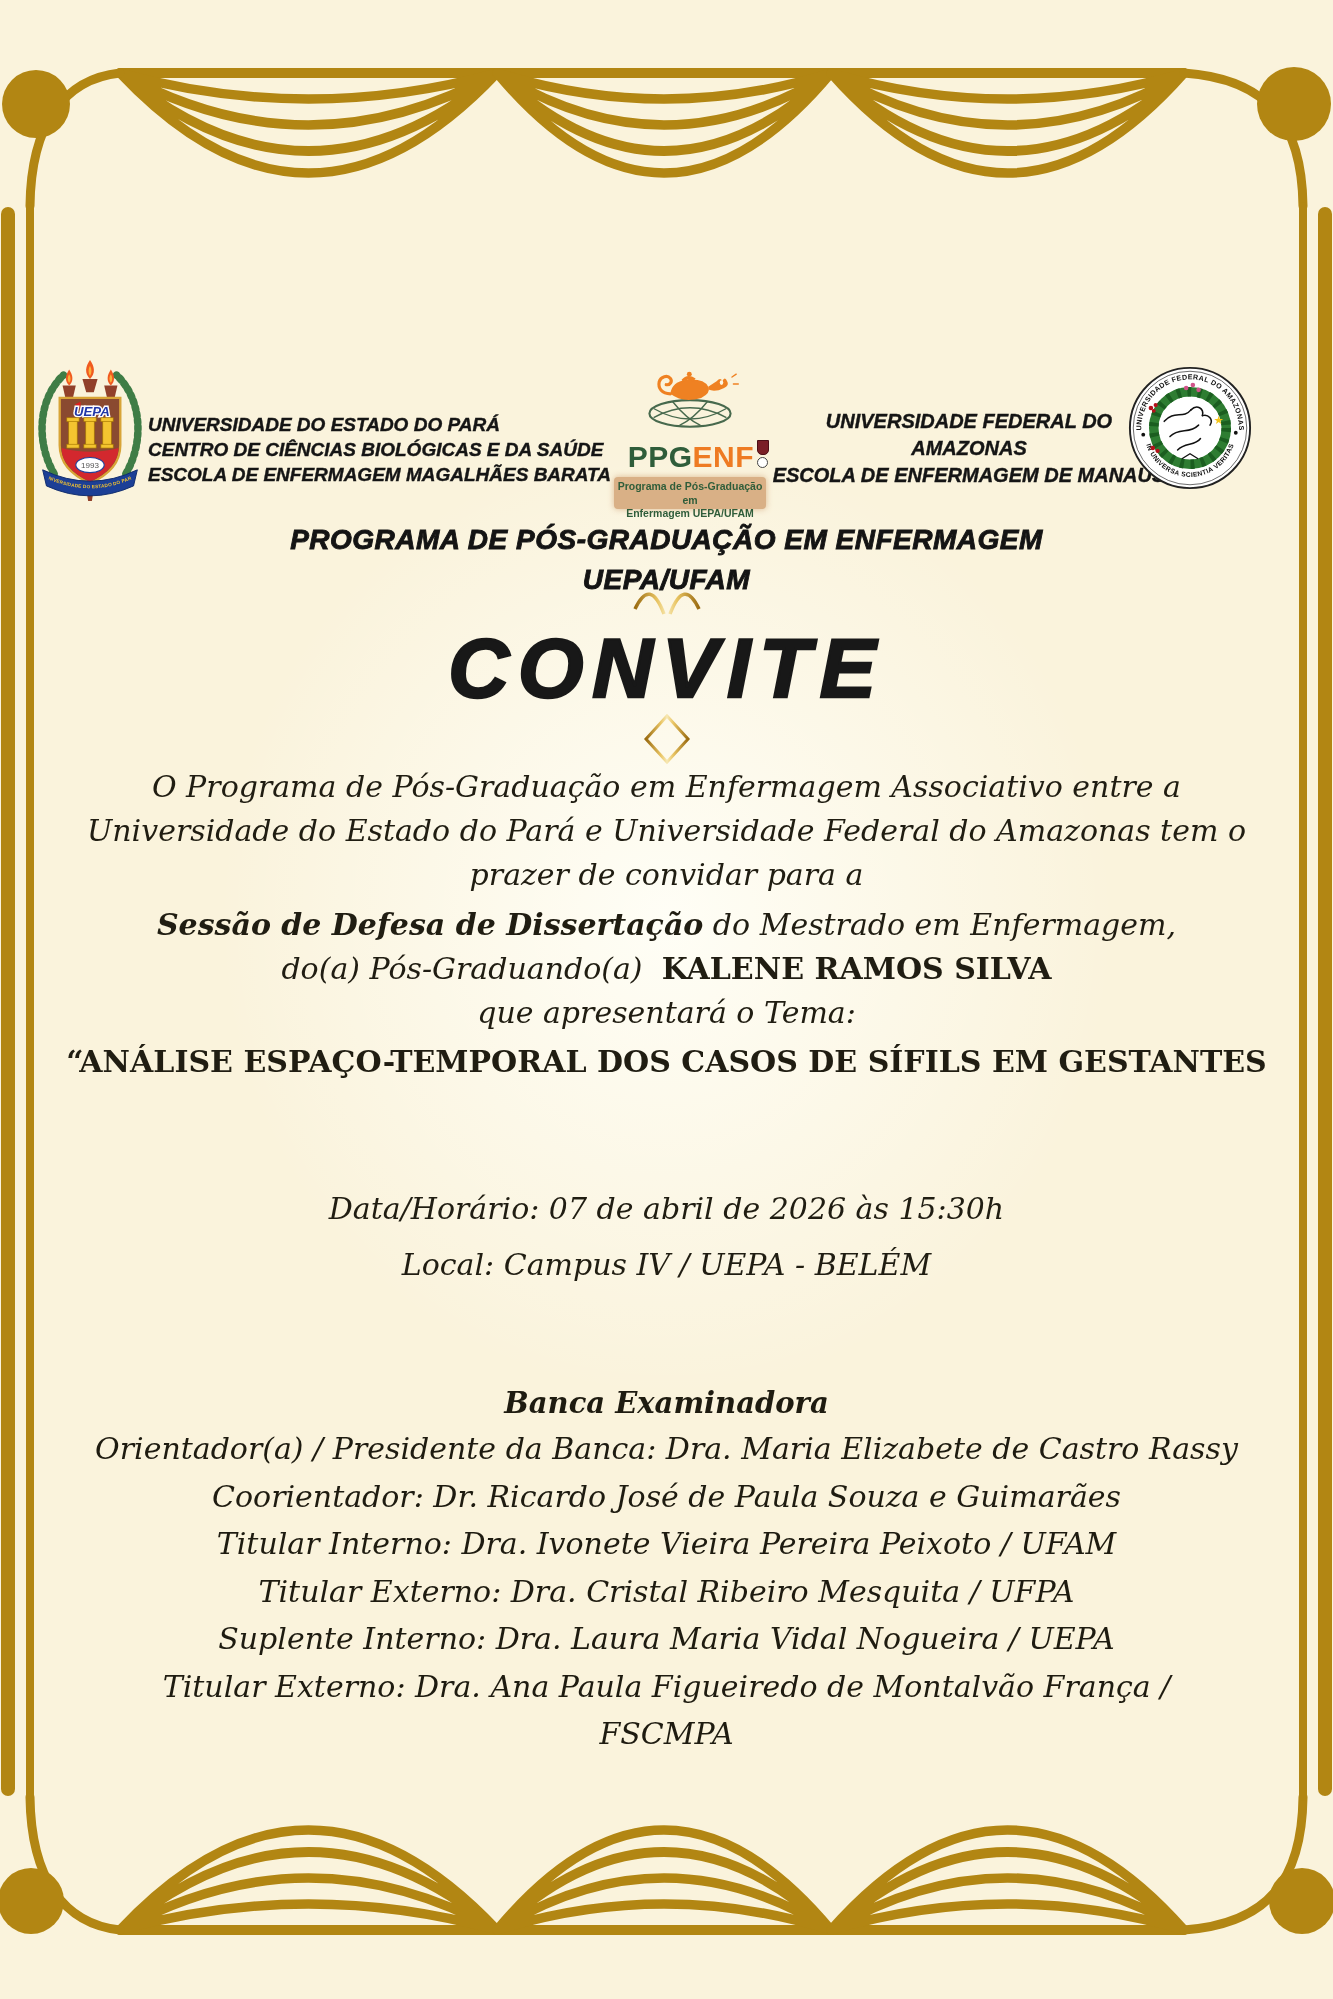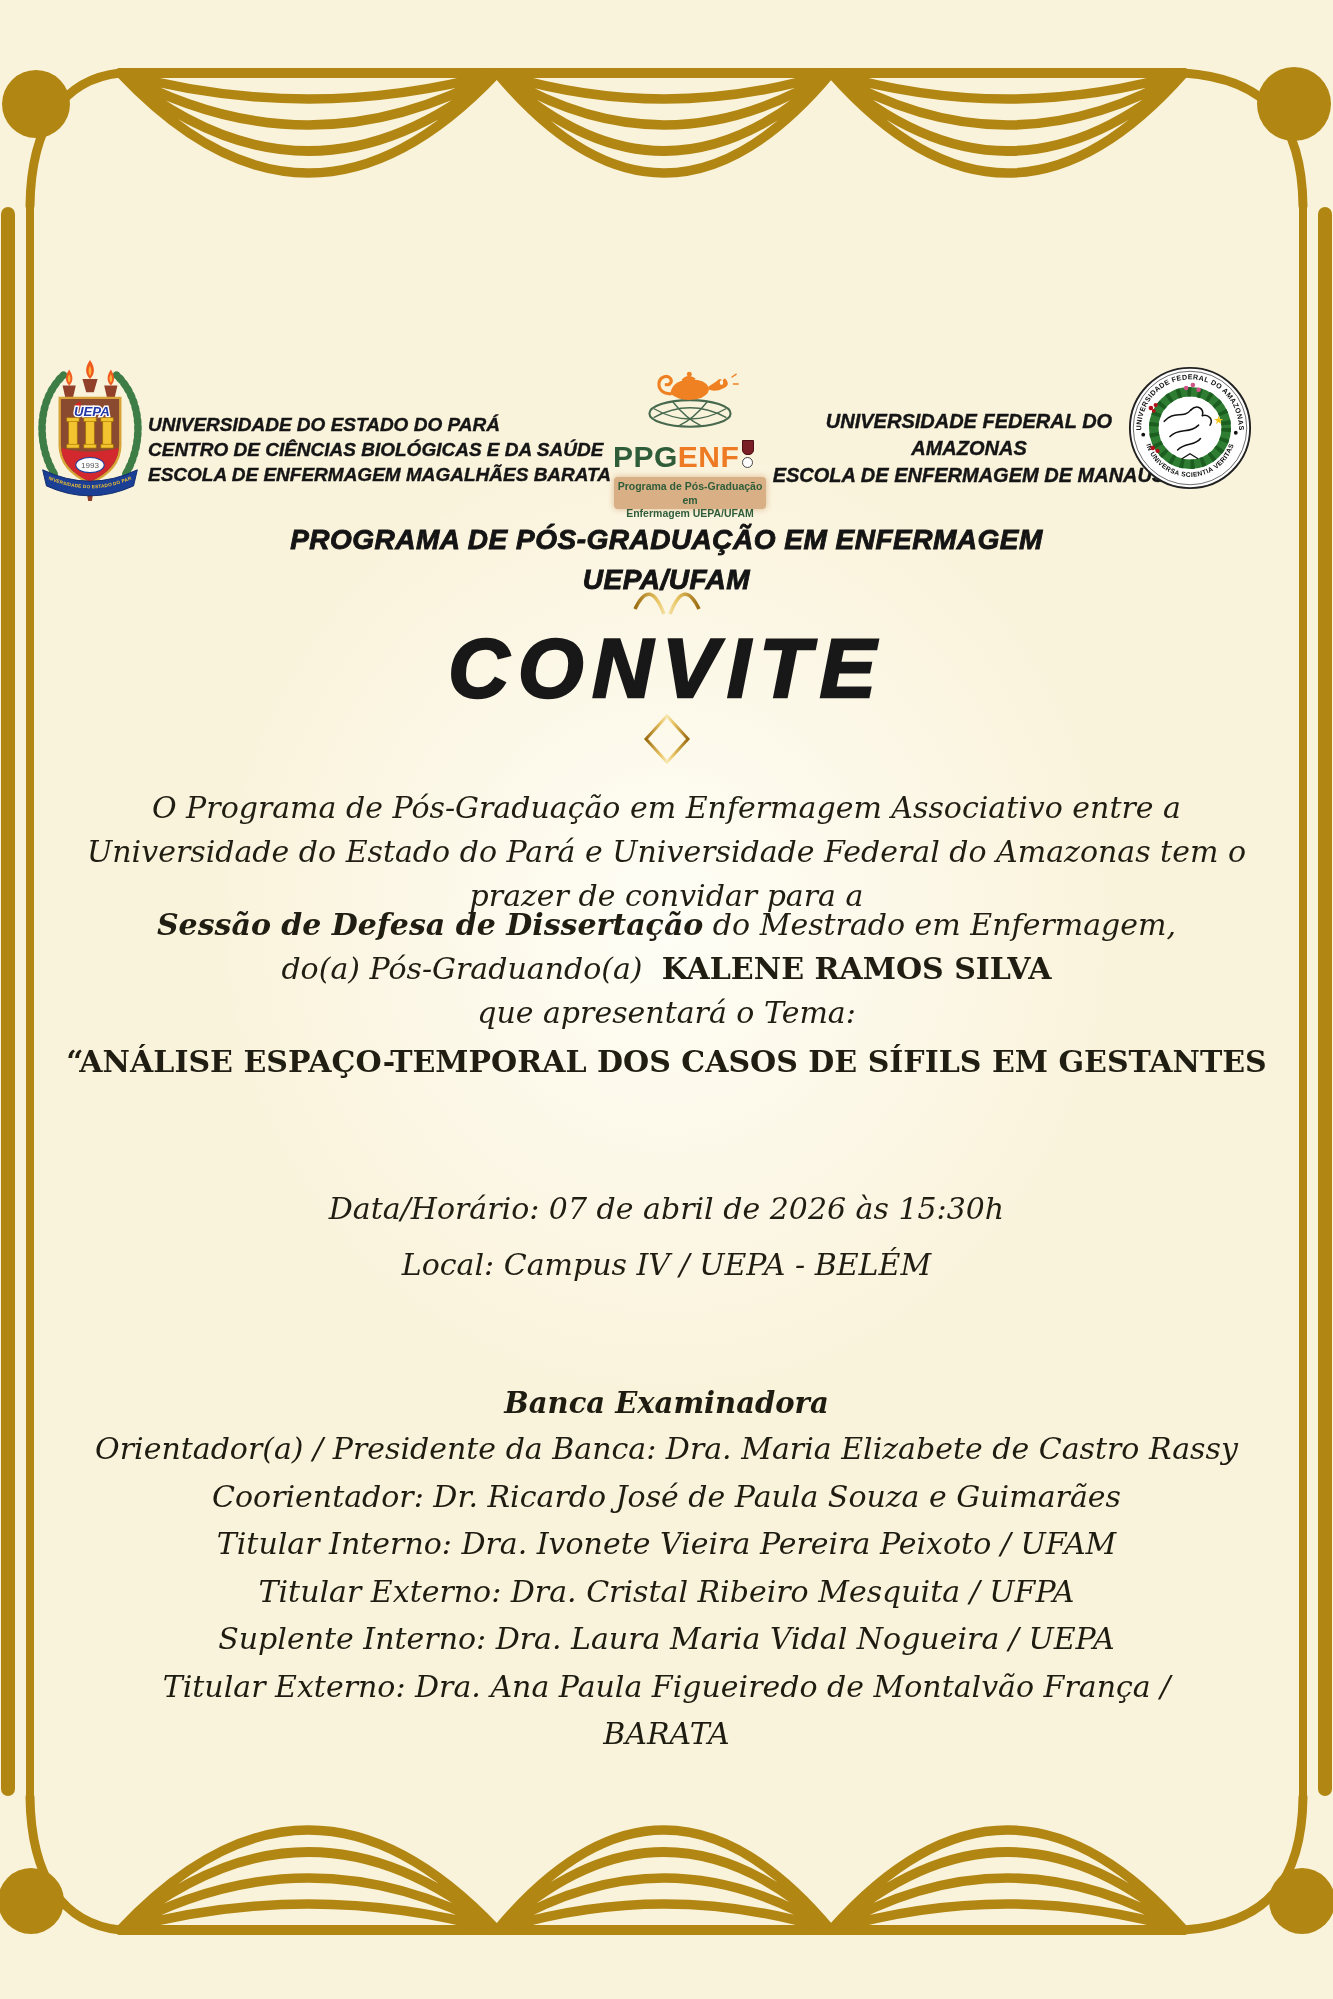--- a/index.html
+++ b/index.html
@@ -26,28 +26,28 @@
     color:#141414;-webkit-text-stroke:0.9px #141414;letter-spacing:0.5px;
   }
   .convite{
     top:620px;font-size:84px;font-weight:bold;font-style:italic;color:#181818;
     -webkit-text-stroke:2.6px #181818;letter-spacing:9px;
   }
   .serif{font-family:"DejaVu Serif",serif;}
   .body-line{font-size:30px;line-height:44px;color:#201d12;}
   .it{font-style:italic;}
   .bd{font-weight:bold;}
-  .intro{top:765px;margin-top:21px;}
+  .intro{top:765px;}
   .session{top:903px;}
   .theme{top:1040px;font-weight:bold;}
   .datetime{top:1187px;}
   .location{top:1243px;}
   .banca-title{top:1370px;font-size:29px;font-weight:bold;font-style:italic;margin-top:16px;}
   .banca{top:1425px;line-height:47.5px;font-size:30px;}
-  .ppgenf-word{left:613px;top:440px;width:155px;text-align:left;font-size:30px;font-weight:bold;letter-spacing:0.5px;line-height:34px;white-space:nowrap;}
+  .ppgenf-word{left:613px;top:440px;width:155px;text-align:right;font-size:30px;font-weight:bold;letter-spacing:0.5px;line-height:34px;white-space:nowrap;}
   .ppg{color:#2f5d3a;} .enf{color:#ee7b23;}
   .mini-emblems{display:inline-block;vertical-align:top;margin-left:3px;width:11px;}
   .mini-shield{width:10px;height:13px;background:#7a1f26;border-radius:0 0 5px 5px;border:1px solid #4c1016;}
   .mini-seal{width:9px;height:9px;border:1.5px solid #444;border-radius:50%;margin-top:2px;background:#fff;}
   .ppg-banner{
     left:614px;top:477px;width:152px;height:32px;background:#d9b086;border-radius:4px;
     text-align:center;font-size:10.5px;line-height:13.5px;font-weight:bold;color:#2f5d3a;
     padding-top:3px;box-sizing:border-box;box-shadow:0 0 6px rgba(217,176,134,0.9);
   }
 </style>
@@ -255,15 +255,15 @@
   <div class="centerband serif it body-line location">Local: Campus IV / UEPA - BELÉM</div>
 
   <div class="centerband serif banca-title">Banca Examinadora</div>
   <div class="centerband serif it banca">
     <div>Orientador(a) / Presidente da Banca: Dra. Maria Elizabete de Castro Rassy</div>
     <div>Coorientador:  Dr. Ricardo José de Paula Souza e Guimarães</div>
     <div>Titular Interno:  Dra. Ivonete Vieira Pereira Peixoto / UFAM</div>
     <div>Titular Externo:  Dra. Cristal Ribeiro Mesquita / UFPA</div>
     <div>Suplente Interno:  Dra. Laura Maria Vidal Nogueira / UEPA</div>
     <div>Titular Externo: Dra. Ana Paula Figueiredo de Montalvão França /</div>
-    <div>BARATA</div>
+    <div>FSCMPA</div>
   </div>
 </div>
 
 </body></html>

